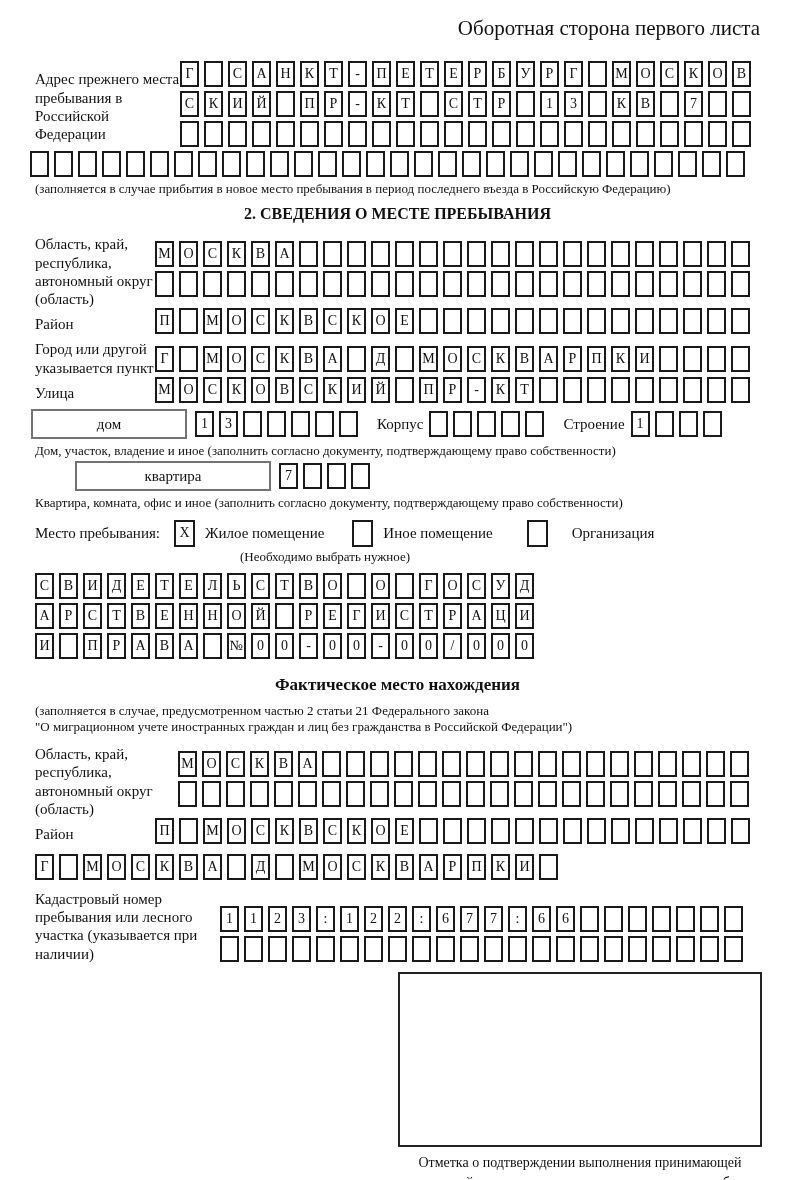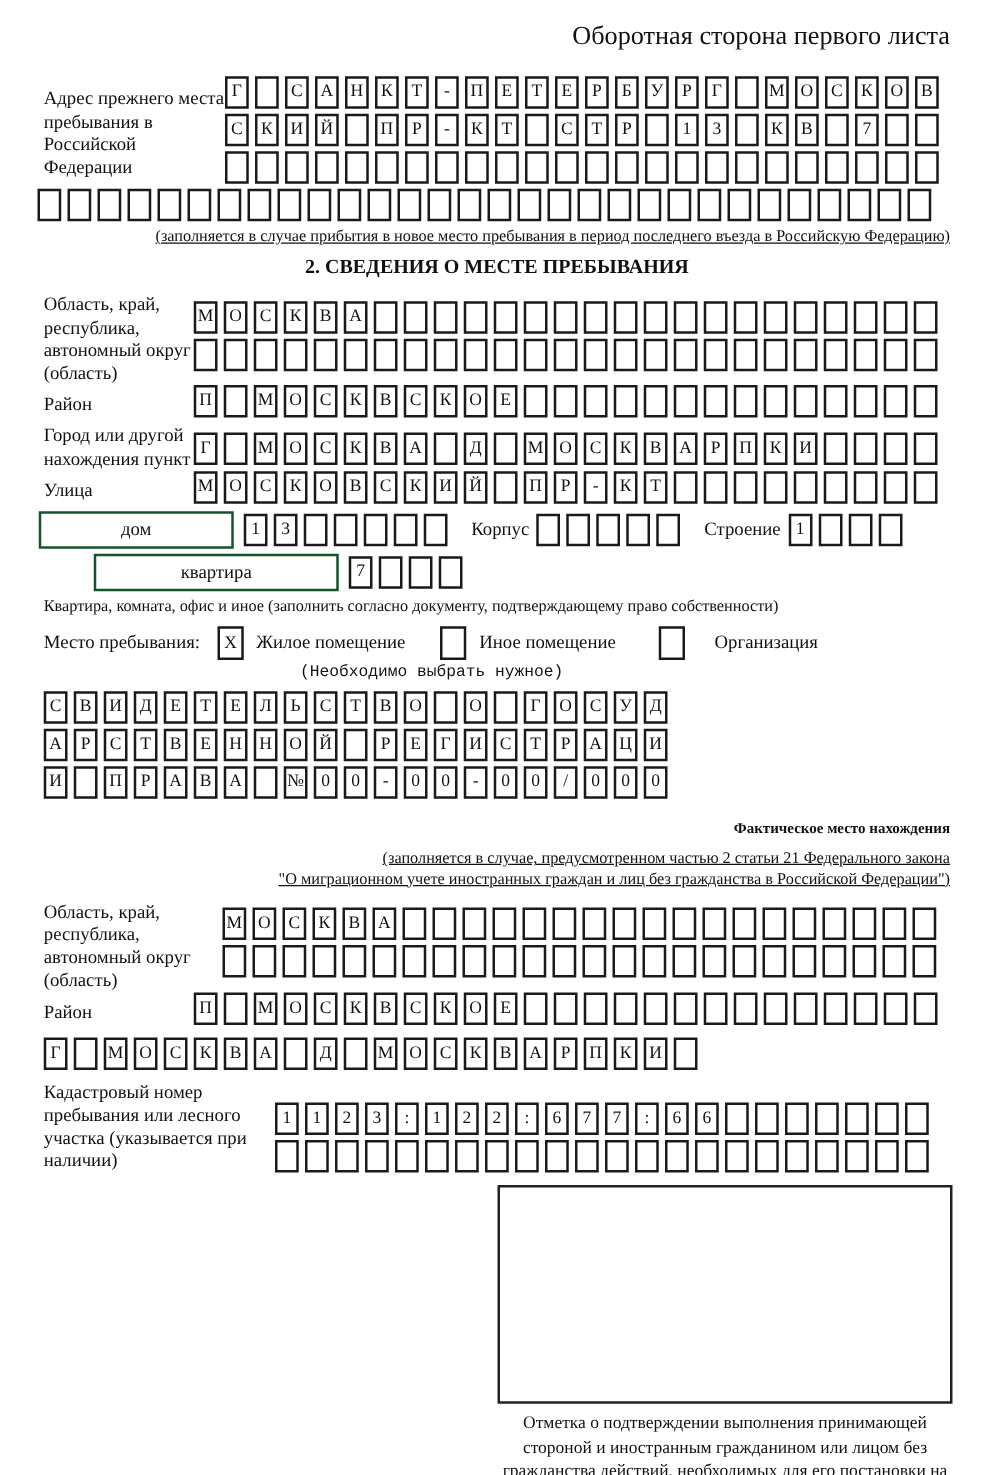--- a/index.html
+++ b/index.html
@@ -20,39 +20,39 @@
   .w185{width:185px;flex:0 0 185px;}
   .boxcol{flex:1;}
   .boxes{display:flex;margin-bottom:4px;}
   .cell{
     box-sizing:border-box;flex:0 0 19px;width:19px;height:26px;
     border:2px solid #1a1a1a;margin-right:5px;
     display:inline-flex;align-items:center;justify-content:center;
     font-size:14px;line-height:1;background:#fff;
   }
   .note{font-size:13px;line-height:1.25;}
-  .note-c{text-align:right;text-decoration:underline;}
+  .note-c{text-align:left;}
   .sec-title{text-align:center;font-weight:bold;font-size:16px;margin:8px 0 10px 0;}
   .fullrow{margin-left:-5px;}
   .named-rect{
-    box-sizing:border-box;border:2px solid #14532d;height:30px;
+    box-sizing:border-box;border:2px solid #737373;height:30px;
     display:inline-flex;align-items:center;justify-content:center;
     font-size:15px;background:#fff;
   }
   .dom-row{display:flex;align-items:center;margin:2px 0 4px -4px;}
   .dom-rect{width:156px;}
   .kv-row{display:flex;align-items:center;margin:2px 0 4px 0;padding-left:40px;}
   .kv-rect{width:196px;}
   .inline-label{font-size:15px;margin:0 6px 0 14px;}
   .gap8{width:8px;}
   .check-row{display:flex;align-items:center;font-size:15px;margin:8px 0 2px 0;}
   .check-row .boxes{margin:0 10px 0 14px;}
   .check-row .cell{flex:0 0 21px;width:21px;height:27px;margin-right:0;}
-  .choose-note{font-size:13px;margin:0 0 8px 205px;font-family:Liberation Mono, monospace;}
-  .fact-title{text-align:right;font-weight:bold;font-size:12px;margin:12px 0 8px 0;}
+  .choose-note{font-size:13px;margin:0 0 8px 205px;}
+  .fact-title{text-align:center;font-weight:bold;font-size:17px;margin:12px 0 8px 0;}
   .stamp-wrap{margin-left:363px;margin-top:6px;}
   .stamp-box{box-sizing:border-box;width:364px;height:175px;border:2px solid #222;background:#fff;}
   .stamp-caption{width:364px;text-align:center;font-size:14px;line-height:1.4;margin-top:6px;}
   .mt6{margin-top:6px;}
 </style>
 </head>
 <body>
 
 <div class="page">
 
@@ -264,21 +264,21 @@
           <span class="cell"></span>
           <span class="cell"></span>
           <span class="cell"></span>
           <span class="cell"></span>
           <span class="cell"></span>
         </div>
     </div>
   </div>
 
   <div class="frow">
-    <div class="flabel w120">Город или другой нахождения пункт</div>
+    <div class="flabel w120">Город или другой указывается пункт</div>
     <div class="boxcol">
       <div class="boxes mt6">
           <span class="cell">Г</span>
           <span class="cell"></span>
           <span class="cell">М</span>
           <span class="cell">О</span>
           <span class="cell">С</span>
           <span class="cell">К</span>
           <span class="cell">В</span>
           <span class="cell">А</span>
@@ -357,20 +357,21 @@
         <span class="cell"></span>
       </div>
     <div class="inline-label">Строение</div>
     <div class="boxes" style="margin-bottom:0">
         <span class="cell">1</span>
         <span class="cell"></span>
         <span class="cell"></span>
         <span class="cell"></span>
       </div>
   </div>
+  <div class="note">Дом, участок, владение и иное (заполнить согласно документу, подтверждающему право собственности)</div>
 
   <div class="kv-row">
     <div class="named-rect kv-rect">квартира</div>
     <div class="gap8"></div>
     <div class="boxes" style="margin-bottom:0">
         <span class="cell">7</span>
         <span class="cell"></span>
         <span class="cell"></span>
         <span class="cell"></span>
       </div>

